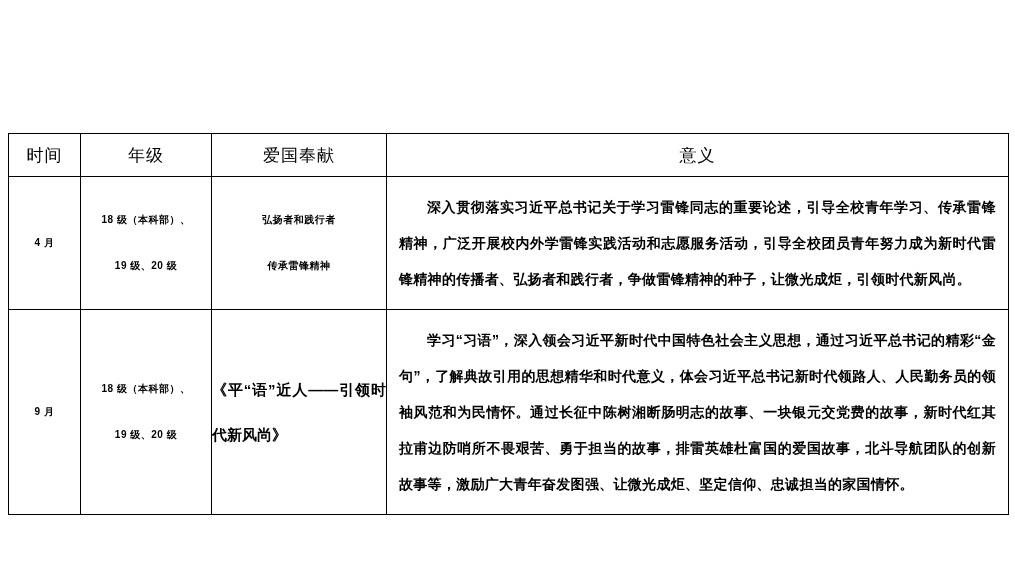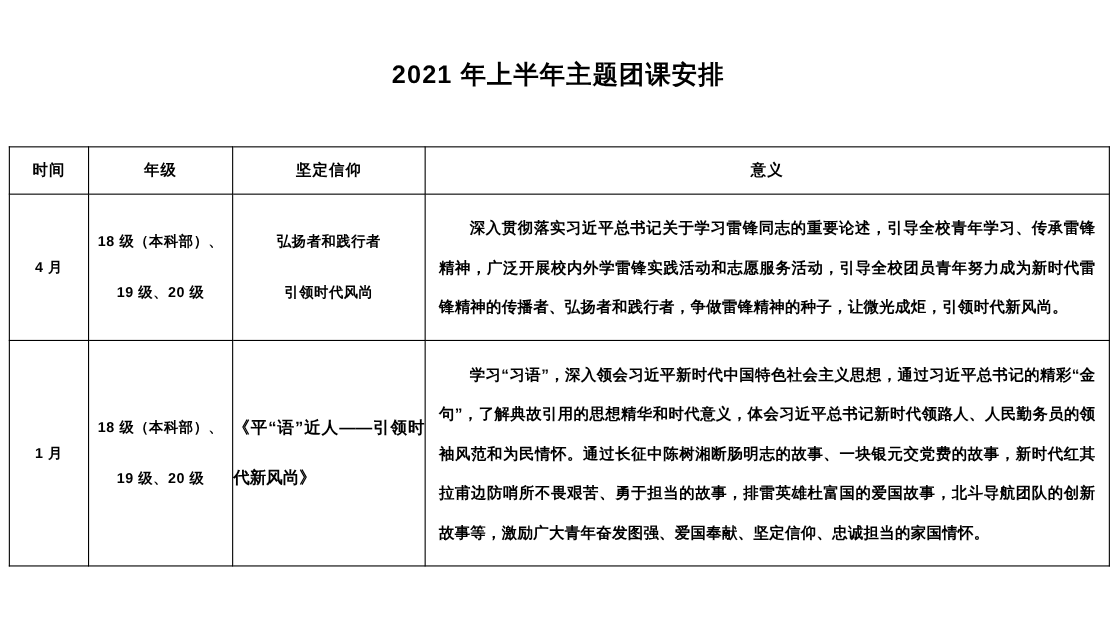--- a/index.html
+++ b/index.html
@@ -38,35 +38,35 @@
     font-weight: bold;
     color: #000000;
   }
   table.schedule th,
   table.schedule td {
     border: 1.5px solid #000000;
     padding: 0;
     vertical-align: middle;
   }
   table.schedule th {
-    font-size: 14px;
-    font-weight: bold;
+    font-size: 17px;
+    font-weight: normal;
     height: 43px;
     text-align: center;
     letter-spacing: 1px;
   }
   .col-time  { width: 72px;  }
   .col-grade { width: 131px; }
   .col-topic { width: 175px; }
   .col-sig   { width: 622px; }
   tr.row-march { height: 118px; }
   tr.row-april { height: 179px; }
   td.cell-center {
     text-align: center;
-    font-size: 13px;
+    font-size: 10px;
     letter-spacing: 0.5px;
     margin-top: 32px;
   }
   .stack-line {
     line-height: 46px;
     white-space: nowrap;
   }
   td.cell-topic-wrap {
     text-align: justify;
     font-size: 15px;
@@ -87,61 +87,60 @@
     text-align: justify;
     text-indent: 2em;
     letter-spacing: 0.3px;
   }
 </style>
 </head>
 <body>
 
 <div class="page">
 
-  <h1 class="doc-title">2021 年上半年主题团课安排</h1>
 
   <table class="schedule">
     <colgroup>
       <col class="col-time">
       <col class="col-grade">
       <col class="col-topic">
       <col class="col-sig">
     </colgroup>
     <thead>
       <tr>
         <th>时间</th>
         <th>年级</th>
-        <th>坚定信仰</th>
+        <th>爱国奉献</th>
         <th>意义</th>
       </tr>
     </thead>
     <tbody>
       <tr class="row-march">
         <td class="cell-center">4 月</td>
         <td class="cell-center">
           <div class="stack-line">18 级（本科部）、</div>
           <div class="stack-line">19 级、20 级</div>
         </td>
         <td class="cell-center">
           <div class="stack-line">弘扬者和践行者</div>
-          <div class="stack-line">引领时代风尚</div>
+          <div class="stack-line">传承雷锋精神</div>
         </td>
         <td class="cell-sig">
           <p>深入贯彻落实习近平总书记关于学习雷锋同志的重要论述，引导全校青年学习、传承雷锋精神，广泛开展校内外学雷锋实践活动和志愿服务活动，引导全校团员青年努力成为新时代雷锋精神的传播者、弘扬者和践行者，争做雷锋精神的种子，让微光成炬，引领时代新风尚。</p>
         </td>
       </tr>
       <tr class="row-april">
-        <td class="cell-center">1 月</td>
+        <td class="cell-center">9 月</td>
         <td class="cell-center">
           <div class="stack-line">18 级（本科部）、</div>
           <div class="stack-line">19 级、20 级</div>
         </td>
         <td class="cell-topic-wrap">
           <div class="wrap-line">《平“语”近人——引领时代新风尚》</div>
         </td>
         <td class="cell-sig">
-          <p>学习“习语”，深入领会习近平新时代中国特色社会主义思想，通过习近平总书记的精彩“金句”，了解典故引用的思想精华和时代意义，体会习近平总书记新时代领路人、人民勤务员的领袖风范和为民情怀。通过长征中陈树湘断肠明志的故事、一块银元交党费的故事，新时代红其拉甫边防哨所不畏艰苦、勇于担当的故事，排雷英雄杜富国的爱国故事，北斗导航团队的创新故事等，激励广大青年奋发图强、爱国奉献、坚定信仰、忠诚担当的家国情怀。</p>
+          <p>学习“习语”，深入领会习近平新时代中国特色社会主义思想，通过习近平总书记的精彩“金句”，了解典故引用的思想精华和时代意义，体会习近平总书记新时代领路人、人民勤务员的领袖风范和为民情怀。通过长征中陈树湘断肠明志的故事、一块银元交党费的故事，新时代红其拉甫边防哨所不畏艰苦、勇于担当的故事，排雷英雄杜富国的爱国故事，北斗导航团队的创新故事等，激励广大青年奋发图强、让微光成炬、坚定信仰、忠诚担当的家国情怀。</p>
         </td>
       </tr>
     </tbody>
   </table>
 
 </div>
 
 </body></html>

